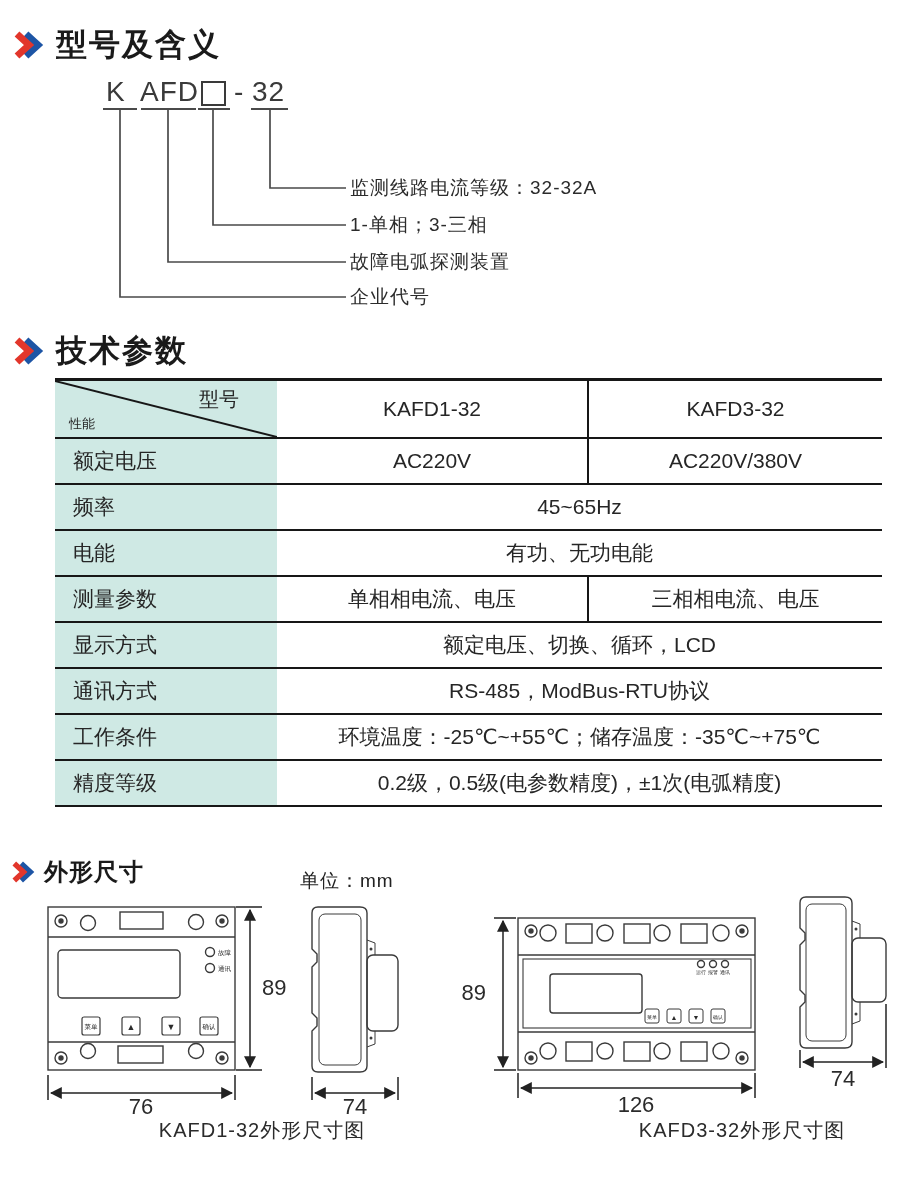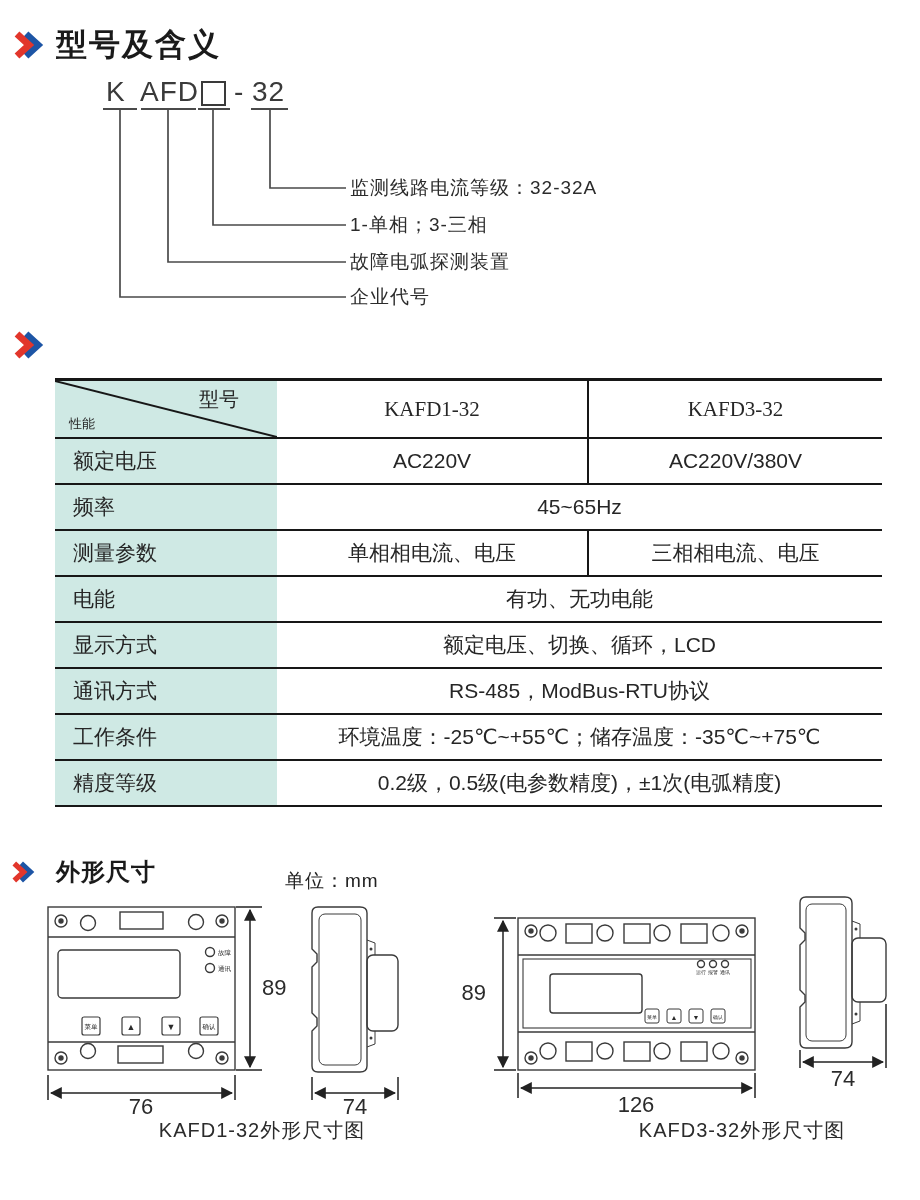--- a/index.html
+++ b/index.html
@@ -15,31 +15,31 @@
 
   
   .model-wrap{position:absolute;left:0;top:70px;width:920px;height:250px;}
   .code-part{position:absolute;font-size:28px;color:#3a3a3a;letter-spacing:1px;}
   .ph-box{position:absolute;width:21px;height:21px;border:2.5px solid #3a3a3a;}
   .m-label{position:absolute;left:350px;font-size:19px;color:#2b2b2b;height:22px;line-height:22px;letter-spacing:1px;}
 
   
   .spec{position:absolute;left:55px;top:378px;width:827px;border-collapse:collapse;table-layout:fixed;}
   .spec td{border-bottom:2.5px solid #171717;padding:0;font-size:21px;color:#262626;text-align:center;vertical-align:middle;}
-  .spec tr.hdr td{height:56px;font-family:Liberation Serif, serif;}
+  .spec tr.hdr td{height:56px;}
   .spec tr.row td{height:44px;}
   .spec td.attr{background:#cfe9e4;text-align:left;padding-left:18px;}
   .spec td.vd{border-left:2.2px solid #171717;}
   .spec{border-top:3px solid #171717;}
   td.diag{position:relative;padding-left:0 !important;}
   .diag-line{position:absolute;left:0;top:0;width:100%;height:100%;}
   .diag-top{position:absolute;top:5px;right:38px;font-size:20px;}
   .diag-bot{position:absolute;bottom:4px;left:14px;font-size:13px;}
 
-  .unit-label{position:absolute;left:285px;top:868px;font-size:19px;color:#222;letter-spacing:1px;}
+  .unit-label{position:absolute;left:300px;top:868px;font-size:19px;color:#222;letter-spacing:1px;}
 
   svg text{font-family:"Liberation Sans","DejaVu Sans",sans-serif;fill:#2b2b2b;}
   .dwg{position:absolute;left:0;top:890px;}
 </style>
 </head>
 <body>
 
 <div class="page">
 
   <div class="sec-hdr" style="left:14px;top:24px;">
@@ -75,20 +75,21 @@
     <div class="m-label" style="top:144px;">1-单相；3-三相</div>
     <div class="m-label" style="top:181px;">故障电弧探测装置</div>
     <div class="m-label" style="top:216px;">企业代号</div>
   </div>
 
   <div class="sec-hdr" style="left:14px;top:330px;">
     <svg width="34" height="30" viewBox="0 0 34 30">
       <polyline points="12,4 24,15 12,26" fill="none" stroke="#1d55a5" stroke-width="7"></polyline>
       <polyline points="3,4 15,15 3,26" fill="none" stroke="#e2362b" stroke-width="7"></polyline>
     </svg>
+    <h2 class="sec-title t-big">技术参数</h2>
   </div>
 
   <table class="spec">
     <colgroup>
         <col style="width:222px">
         <col style="width:311px">
         <col style="width:294px">
       </colgroup>
     <tbody>
         <tr class="hdr">
@@ -105,48 +106,48 @@
     <tr class="row">
       <td class="attr">额定电压</td>
       <td>AC220V</td>
       <td class="vd">AC220V/380V</td>
     </tr>
     <tr class="row">
       <td class="attr">频率</td>
       <td colspan="2">45~65Hz</td>
     </tr>
     <tr class="row">
+      <td class="attr">电能</td>
+      <td colspan="2">有功、无功电能</td>
+    </tr>
+    <tr class="row">
       <td class="attr">测量参数</td>
       <td>单相相电流、电压</td>
       <td class="vd">三相相电流、电压</td>
     </tr>
     <tr class="row">
-      <td class="attr">电能</td>
-      <td colspan="2">有功、无功电能</td>
-    </tr>
-    <tr class="row">
       <td class="attr">显示方式</td>
       <td colspan="2">额定电压、切换、循环，LCD</td>
     </tr>
     <tr class="row">
       <td class="attr">通讯方式</td>
       <td colspan="2">RS-485，ModBus-RTU协议</td>
     </tr>
     <tr class="row">
       <td class="attr">工作条件</td>
       <td colspan="2">环境温度：-25℃~+55℃；储存温度：-35℃~+75℃</td>
     </tr>
     <tr class="row">
       <td class="attr">精度等级</td>
       <td colspan="2">0.2级，0.5级(电参数精度)，±1次(电弧精度)</td>
     </tr>
   </tbody>
     </table>
 
-  <div class="sec-hdr" style="left:12px;top:856px;gap:18px;">
+  <div class="sec-hdr" style="left:12px;top:856px;gap:6px;">
     <svg width="26" height="24" viewBox="0 0 34 30">
       <polyline points="12,4 24,15 12,26" fill="none" stroke="#1d55a5" stroke-width="7"></polyline>
       <polyline points="3,4 15,15 3,26" fill="none" stroke="#e2362b" stroke-width="7"></polyline>
     </svg>
     <h2 class="sec-title t-small">外形尺寸</h2>
   </div>
   <div class="unit-label">单位：mm</div>
 
   <svg class="dwg" width="920" height="265" viewBox="0 890 920 265">
     <defs>

